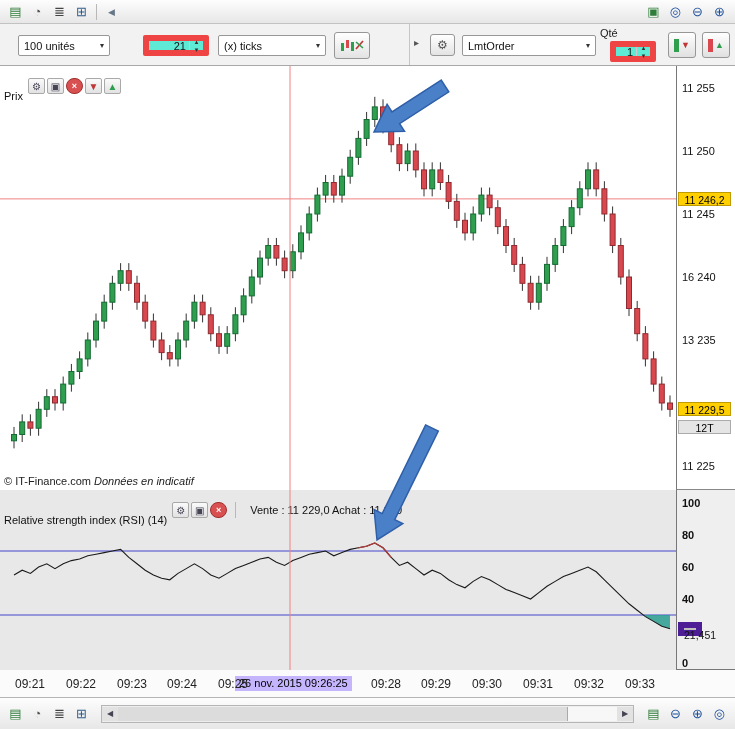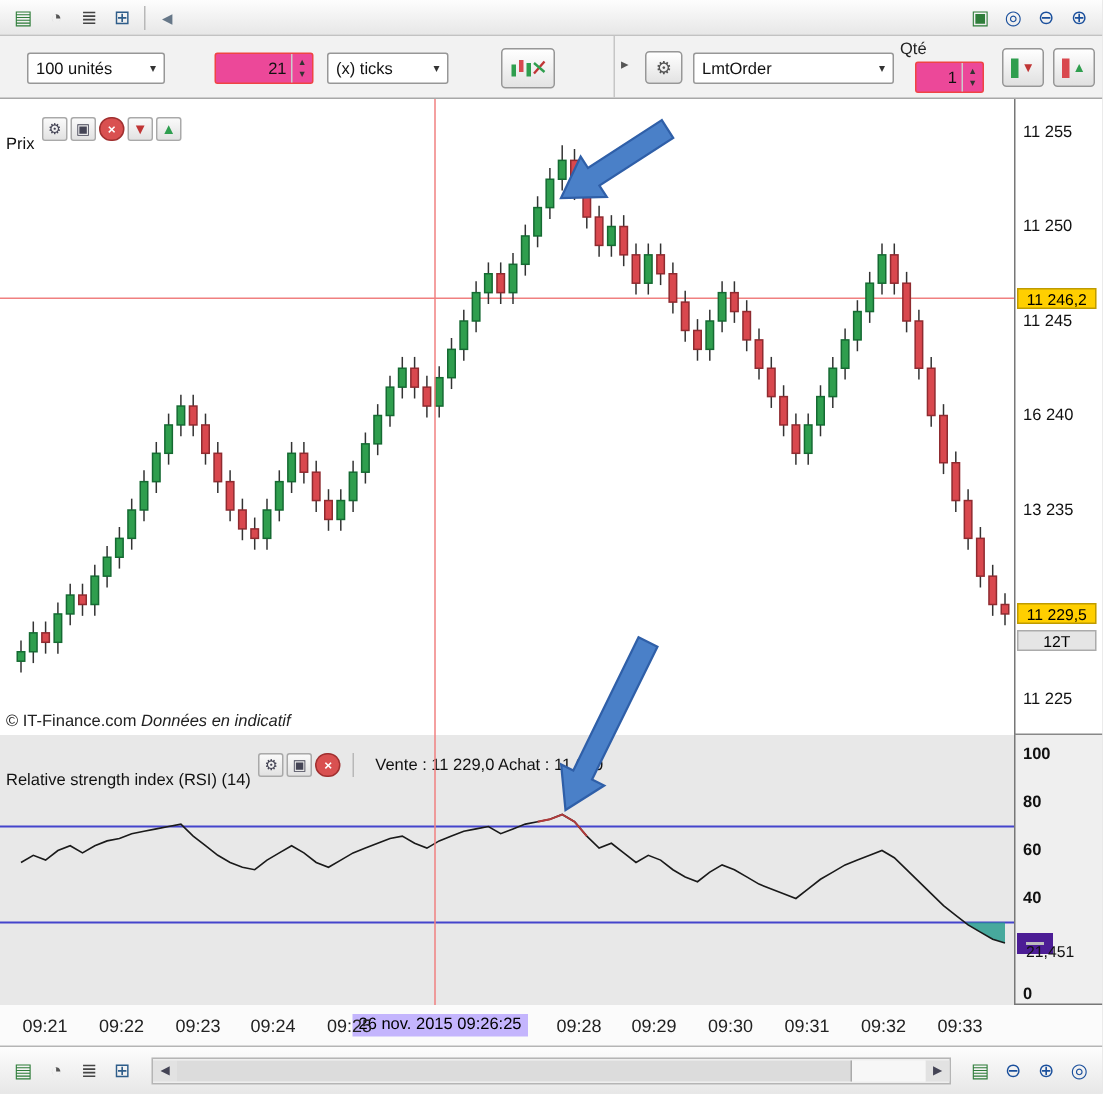--- a/index.html
+++ b/index.html
@@ -17,27 +17,27 @@
   .vsep{width:1px;height:16px;background:#b8b8b8;margin:0 5px;}
   .flex-spacer{flex:1;}
 
   
   .settings-bar{position:absolute;top:24px;left:0;width:735px;height:42px;background:#f2f2f2;
                 border-bottom:1px solid #a8a8a8;box-sizing:border-box;}
   .settings-bar > *{position:absolute;box-sizing:border-box;}
   .dd{display:flex;align-items:center;justify-content:space-between;background:#fff;border:1px solid #979797;
       border-radius:2px;height:21px;padding:0 5px;top:11px;}
   .chev{font-size:8px;color:#333;margin-left:4px;}
-  .spin{display:flex;align-items:center;background:#ec4899;border:1px solid #ef4444;border-radius:2px;height:21px;top:11px;}
+  .spin{display:flex;align-items:center;background:#5eead4;border:6px solid #ef4444;border-radius:2px;height:21px;top:11px;}
   .spin .val{flex:1;text-align:right;padding:0 3px;}
   .spin .arrows{width:13px;display:flex;flex-direction:column;align-items:center;justify-content:center;
                 border-left:1px solid #ccc;font-size:7px;line-height:8px;color:#333;height:100%;}
   #units-dd{left:18px;width:92px;}
   #ticks-spin{left:143px;width:66px;}
-  #ticks-unit-dd{left:218px;width:81px;}
+  #ticks-unit-dd{left:218px;width:108px;}
   #style-btn{left:334px;top:8px;width:36px;height:27px;background:linear-gradient(#ffffff,#e3e3e3);
              border:1px solid #979797;border-radius:3px;display:flex;align-items:center;justify-content:center;padding:0;}
   .settings-divider{left:409px;top:0;width:1px;height:41px;background:#c6c6c6;}
   #panel-expander{left:414px;top:13px;color:#555;font-size:10px;}
   #order-settings-btn{left:430px;top:10px;width:25px;height:22px;background:linear-gradient(#ffffff,#e3e3e3);
              border:1px solid #979797;border-radius:3px;display:flex;align-items:center;justify-content:center;font-size:12px;color:#555;padding:0;}
   #order-type-dd{left:462px;width:134px;}
   #qty-label{left:600px;top:3px;width:56px;text-align:left;color:#222;}
   #qty-spin{left:610px;top:17px;width:46px;}
   #order-btns{left:668px;top:8px;display:flex;gap:6px;}

